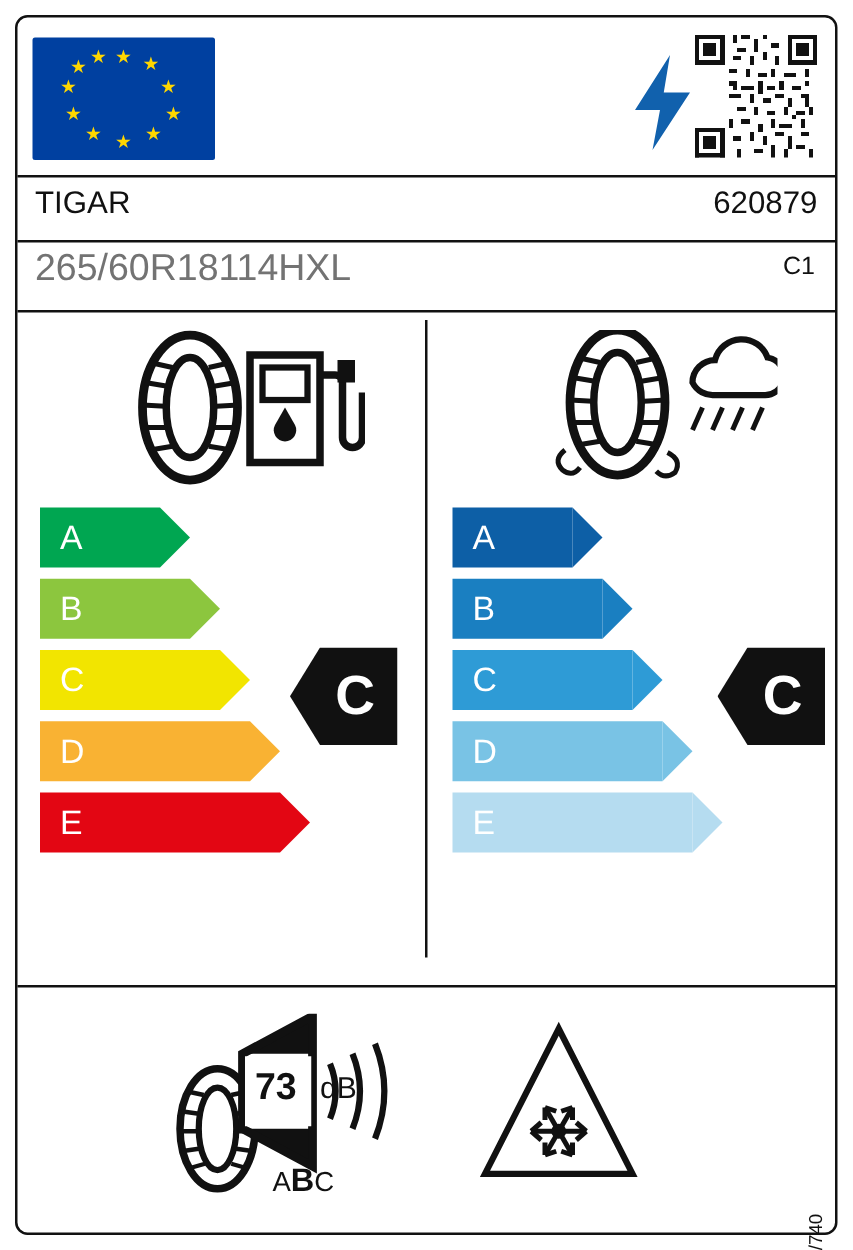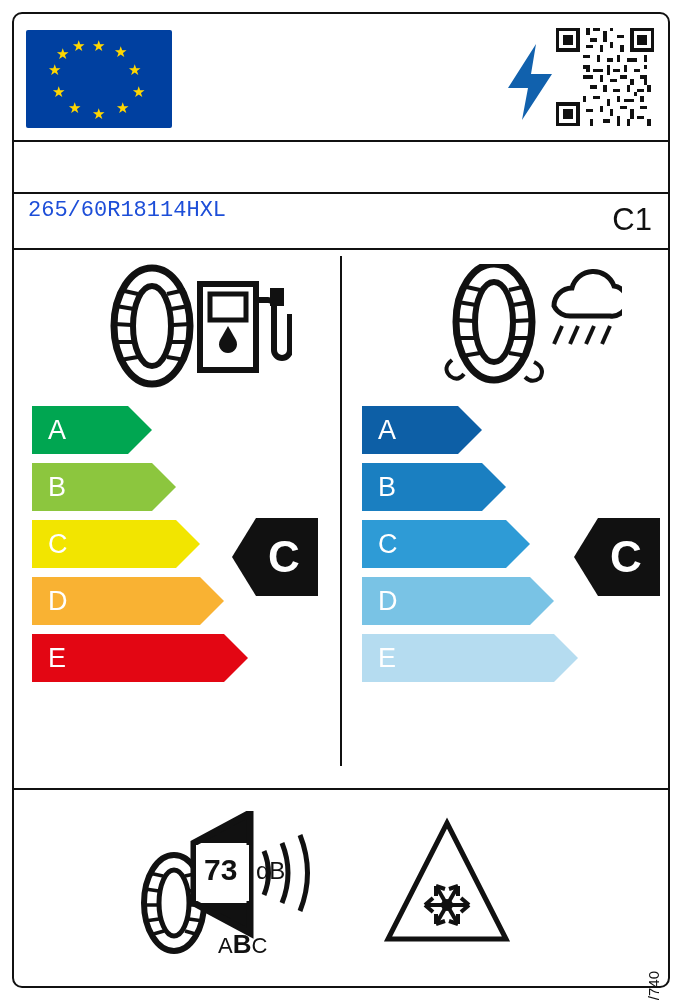--- a/index.html
+++ b/index.html
@@ -87,28 +87,27 @@
     color: #111;
   }
   .size-row {
     position: absolute;
     left: 14px; top: 196px;
     width: 654px; height: 48px;
   }
   .tyre-size {
     position: absolute;
     left: 14px; top: 2px;
-    font-size: 22px;
-    color: #1d4ed8;
-    font-family: Liberation Mono, monospace;
+    font-size: 30px;
+    color: #737373;
   }
   .tyre-class {
     position: absolute;
     right: 16px; top: 6px;
-    font-size: 31px;
+    font-size: 20px;
     color: #111;
   }
 
   
   .grades {
     position: absolute;
     left: 14px; top: 250px;
     width: 654px; height: 535px;
   }
   .divider-v {
@@ -311,20 +310,24 @@
         <rect x="27" y="27" width="1" height="2"></rect>
           <rect x="8" y="11" width="1" height="1"></rect>
         <rect x="26" y="14" width="1" height="3"></rect>
           <rect x="23" y="19" width="1" height="1"></rect>
       </g>
     </svg>
   </div>
 
   <div class="rule" style="left:14px; top:140px; width:654px;"></div>
 
+  <div class="brand-row">
+    <div class="brand-name">TIGAR</div>
+    <div class="brand-code">620879</div>
+  </div>
 
   <div class="rule" style="left:14px; top:192px; width:654px;"></div>
 
   <div class="size-row">
     <div class="tyre-size">265/60R18114HXL</div>
     <div class="tyre-class">C1</div>
   </div>
 
   <div class="rule" style="left:14px; top:248px; width:654px;"></div>
 

